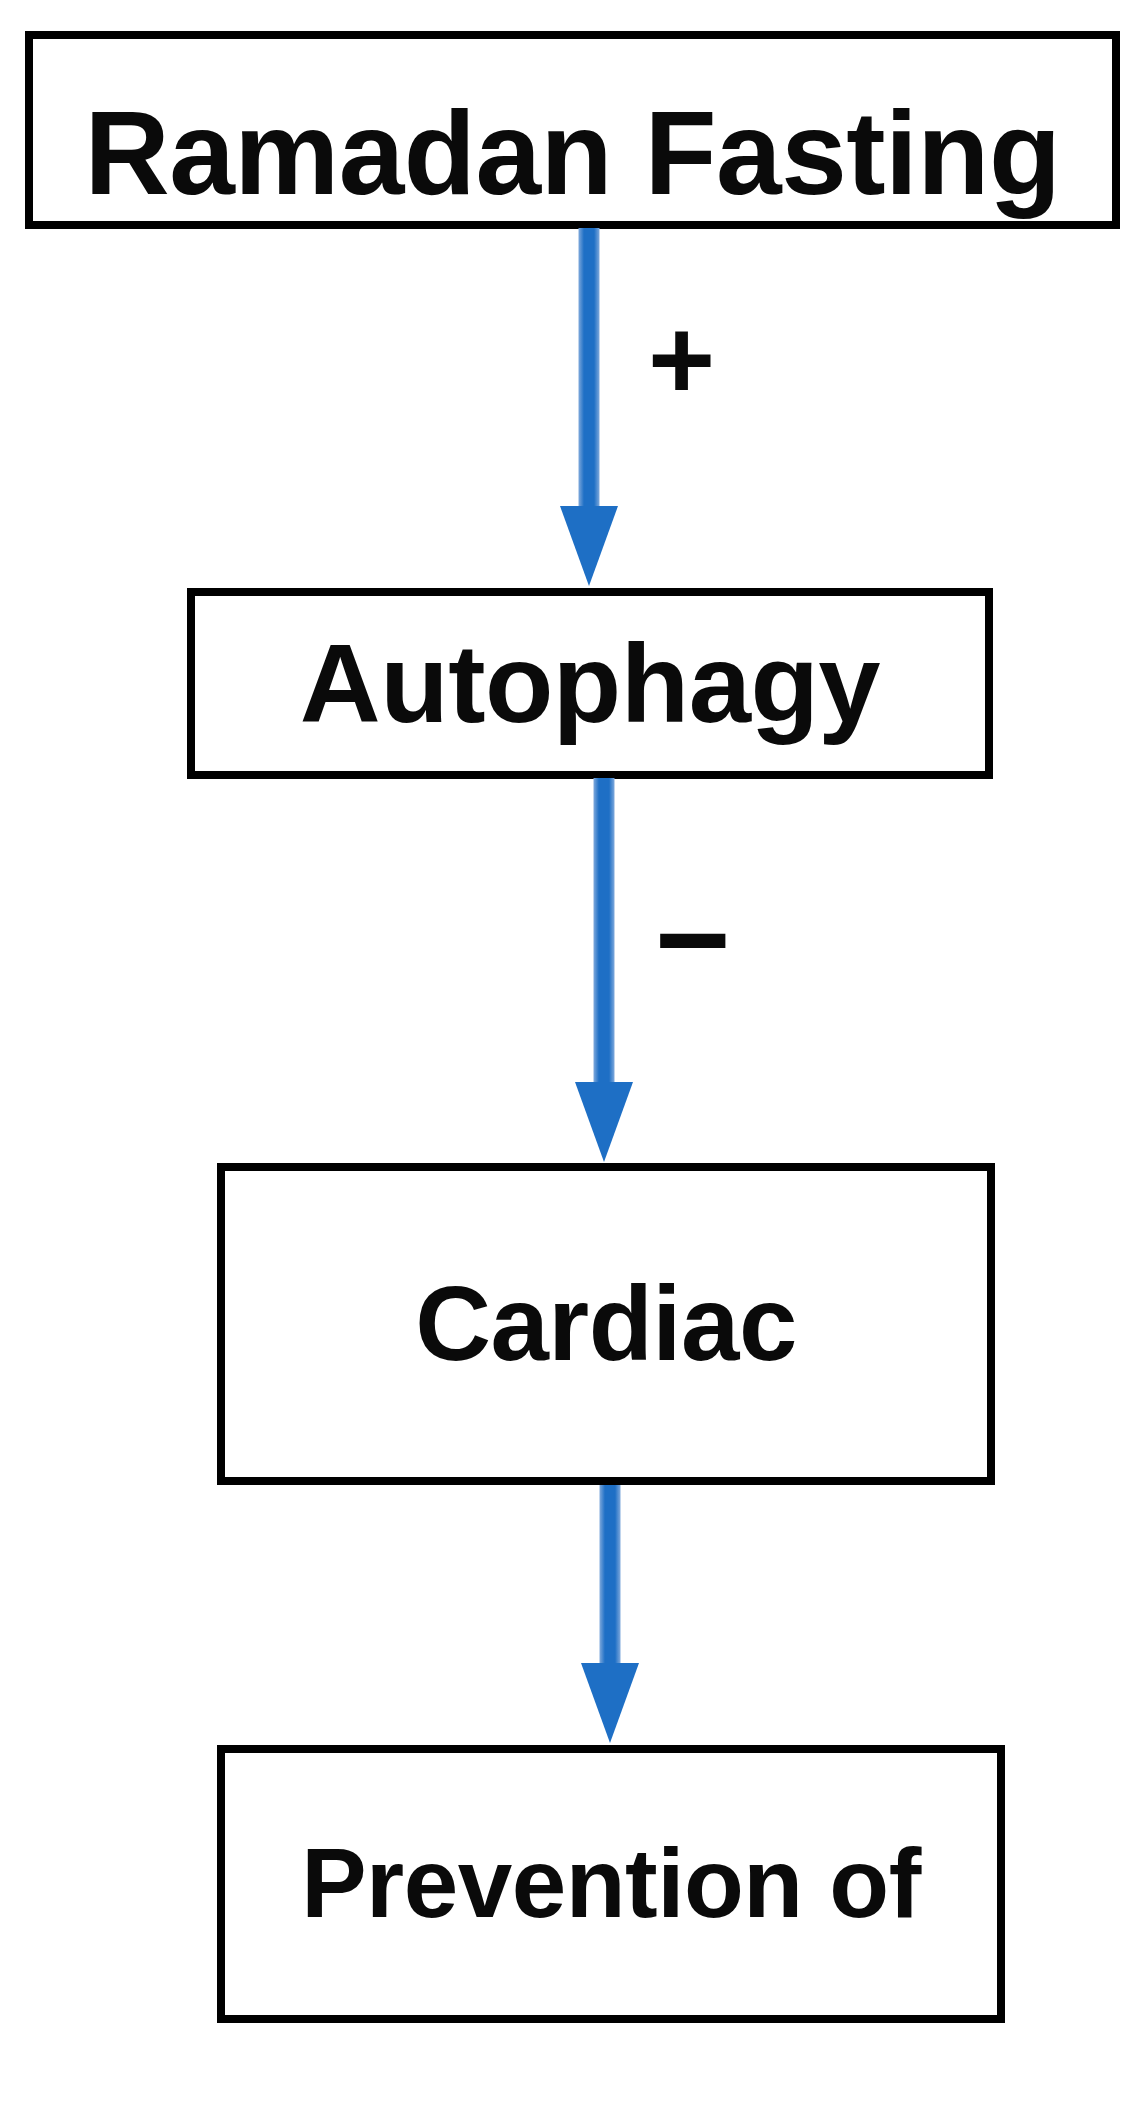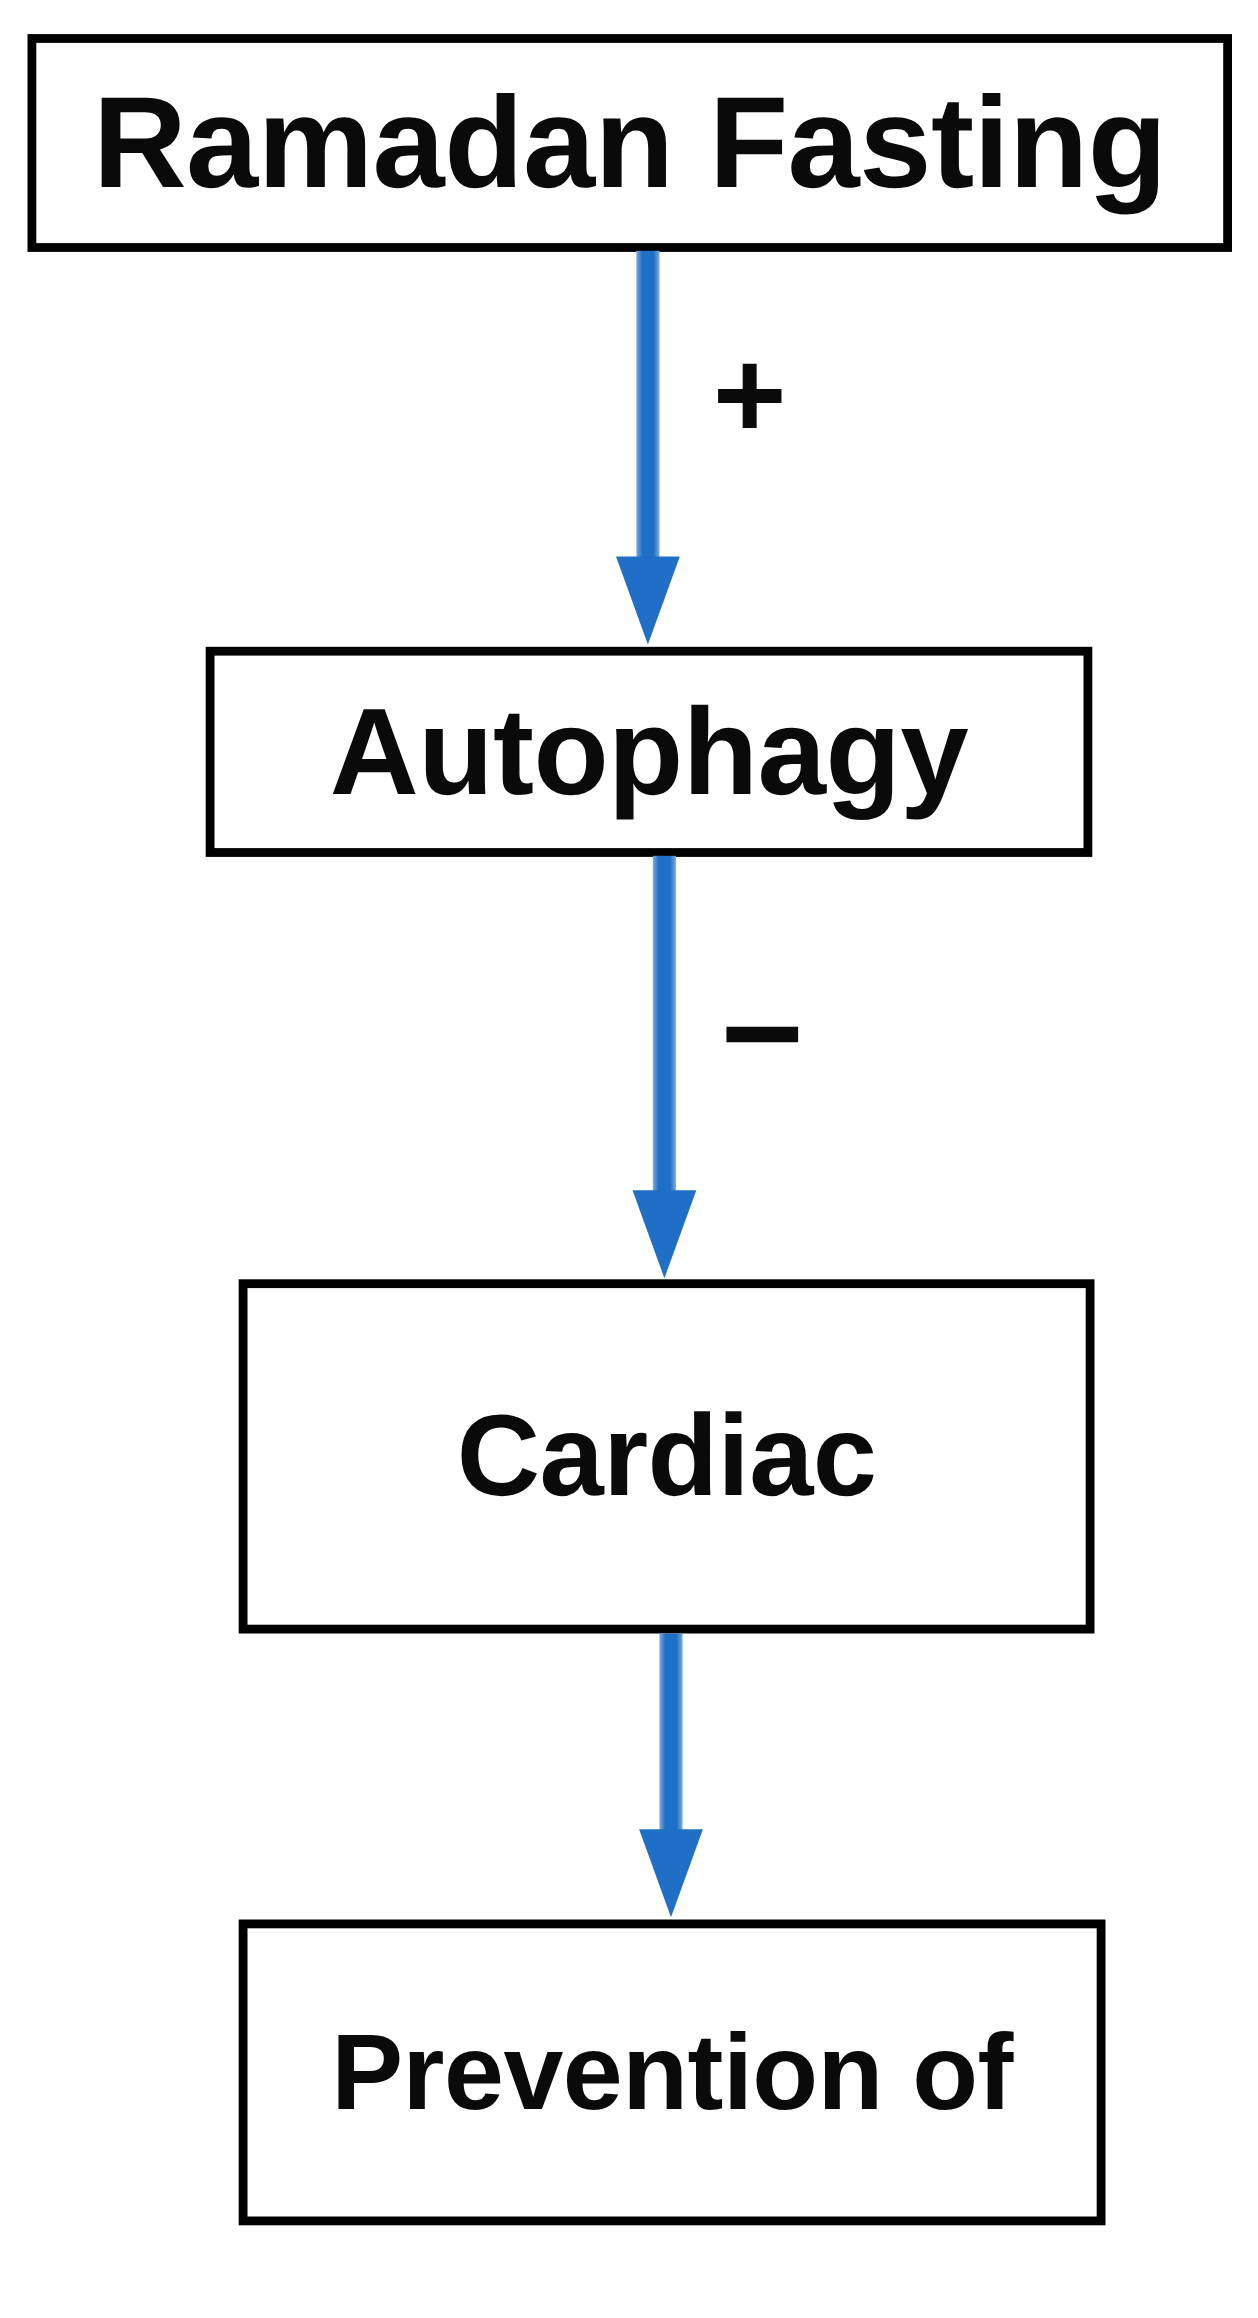--- a/index.html
+++ b/index.html
@@ -24,21 +24,21 @@
     display:flex;
     flex-direction:column;
     align-items:center;
     justify-content:center;
     text-align:center;
     color:var(--text);
     font-weight:700;
     letter-spacing:-0.5px;
   }
   .node .line{display:block;}
-  .node1{left:25px;top:31px;width:1095px;height:198px;font-size:118px;}
+  .node1{left:25px;top:31px;width:1095px;height:198px;font-size:118px;justify-content:flex-end;}
   .node2{left:187px;top:588px;width:806px;height:191px;font-size:112px;align-items:center;}
   .node3{left:217px;top:1163px;width:778px;height:322px;font-size:105px;line-height:1.32;gap:36px;}
   .node4{left:217px;top:1745px;width:788px;height:278px;font-size:98px;line-height:1.38;}
 
   .arrow{position:absolute;width:58px;}
   .arrow .shaft{
     position:absolute;
     left:50%;transform:translateX(-50%);
     top:0;width:21px;
     background:linear-gradient(90deg,#7fa9dc 0%,var(--accent) 26%,var(--accent) 74%,#7fa9dc 100%);

